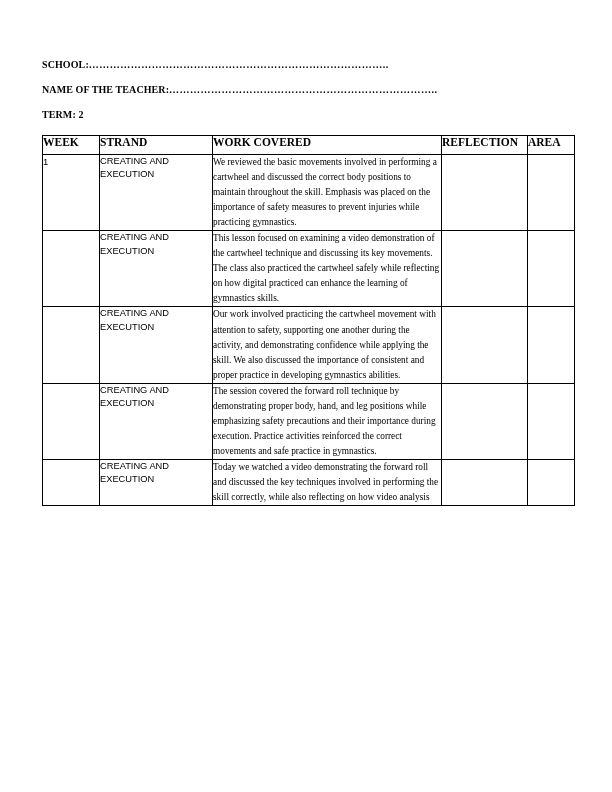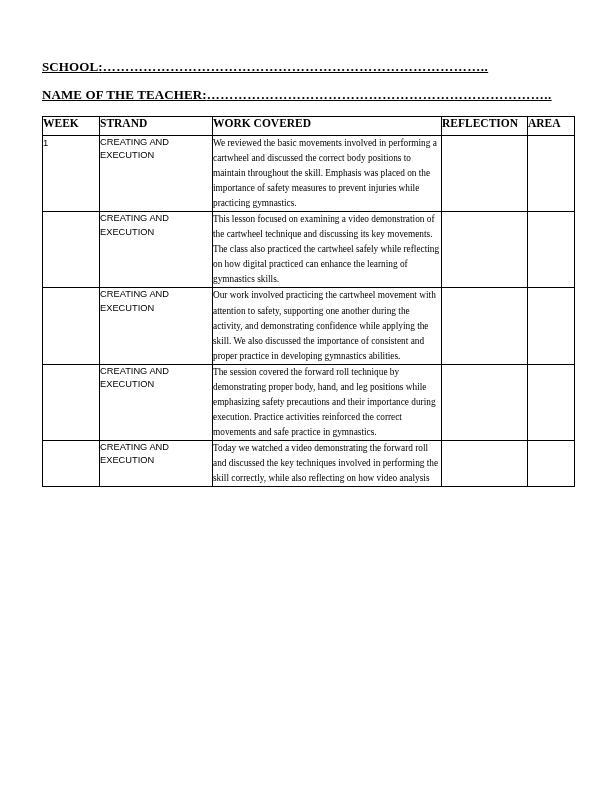--- a/index.html
+++ b/index.html
@@ -22,26 +22,25 @@
     height: 792px;
     box-sizing: border-box;
     padding: 60px 45px 40px 42px;
   }
   .header-lines {
     margin-bottom: 14px;
   }
   .hdr-line {
     font-family: "Liberation Serif", serif;
     font-weight: bold;
-    font-size: 13px;
+    font-size: 10px;
     line-height: 1.0;
     margin-bottom: 15px;
     white-space: nowrap;
     letter-spacing: 0.1px;
-    text-decoration: underline;
   }
   .dots {
     font-weight: bold;
     letter-spacing: 0.5px;
   }
   table.record {
     border-collapse: collapse;
     width: 527px;
     table-layout: fixed;
     margin-top: 4px;
@@ -91,20 +90,21 @@
   }
 </style>
 </head>
 <body>
 
 <div class="page">
 
   <div class="header-lines">
     <div class="hdr-line"><span>SCHOOL:</span><span class="dots">…………………………………………………………………………..</span></div>
     <div class="hdr-line"><span>NAME OF THE TEACHER:</span><span class="dots">…………………………………………………………………..</span></div>
+    <div class="hdr-line">TERM: 2</div>
   </div>
 
   <table class="record">
     <thead>
       <tr>
         <th class="col-head c-week">WEEK</th>
         <th class="col-head c-strand">STRAND</th>
         <th class="col-head c-work">WORK COVERED</th>
         <th class="col-head c-reflection">REFLECTION</th>
         <th class="col-head c-sign">AREA</th>

